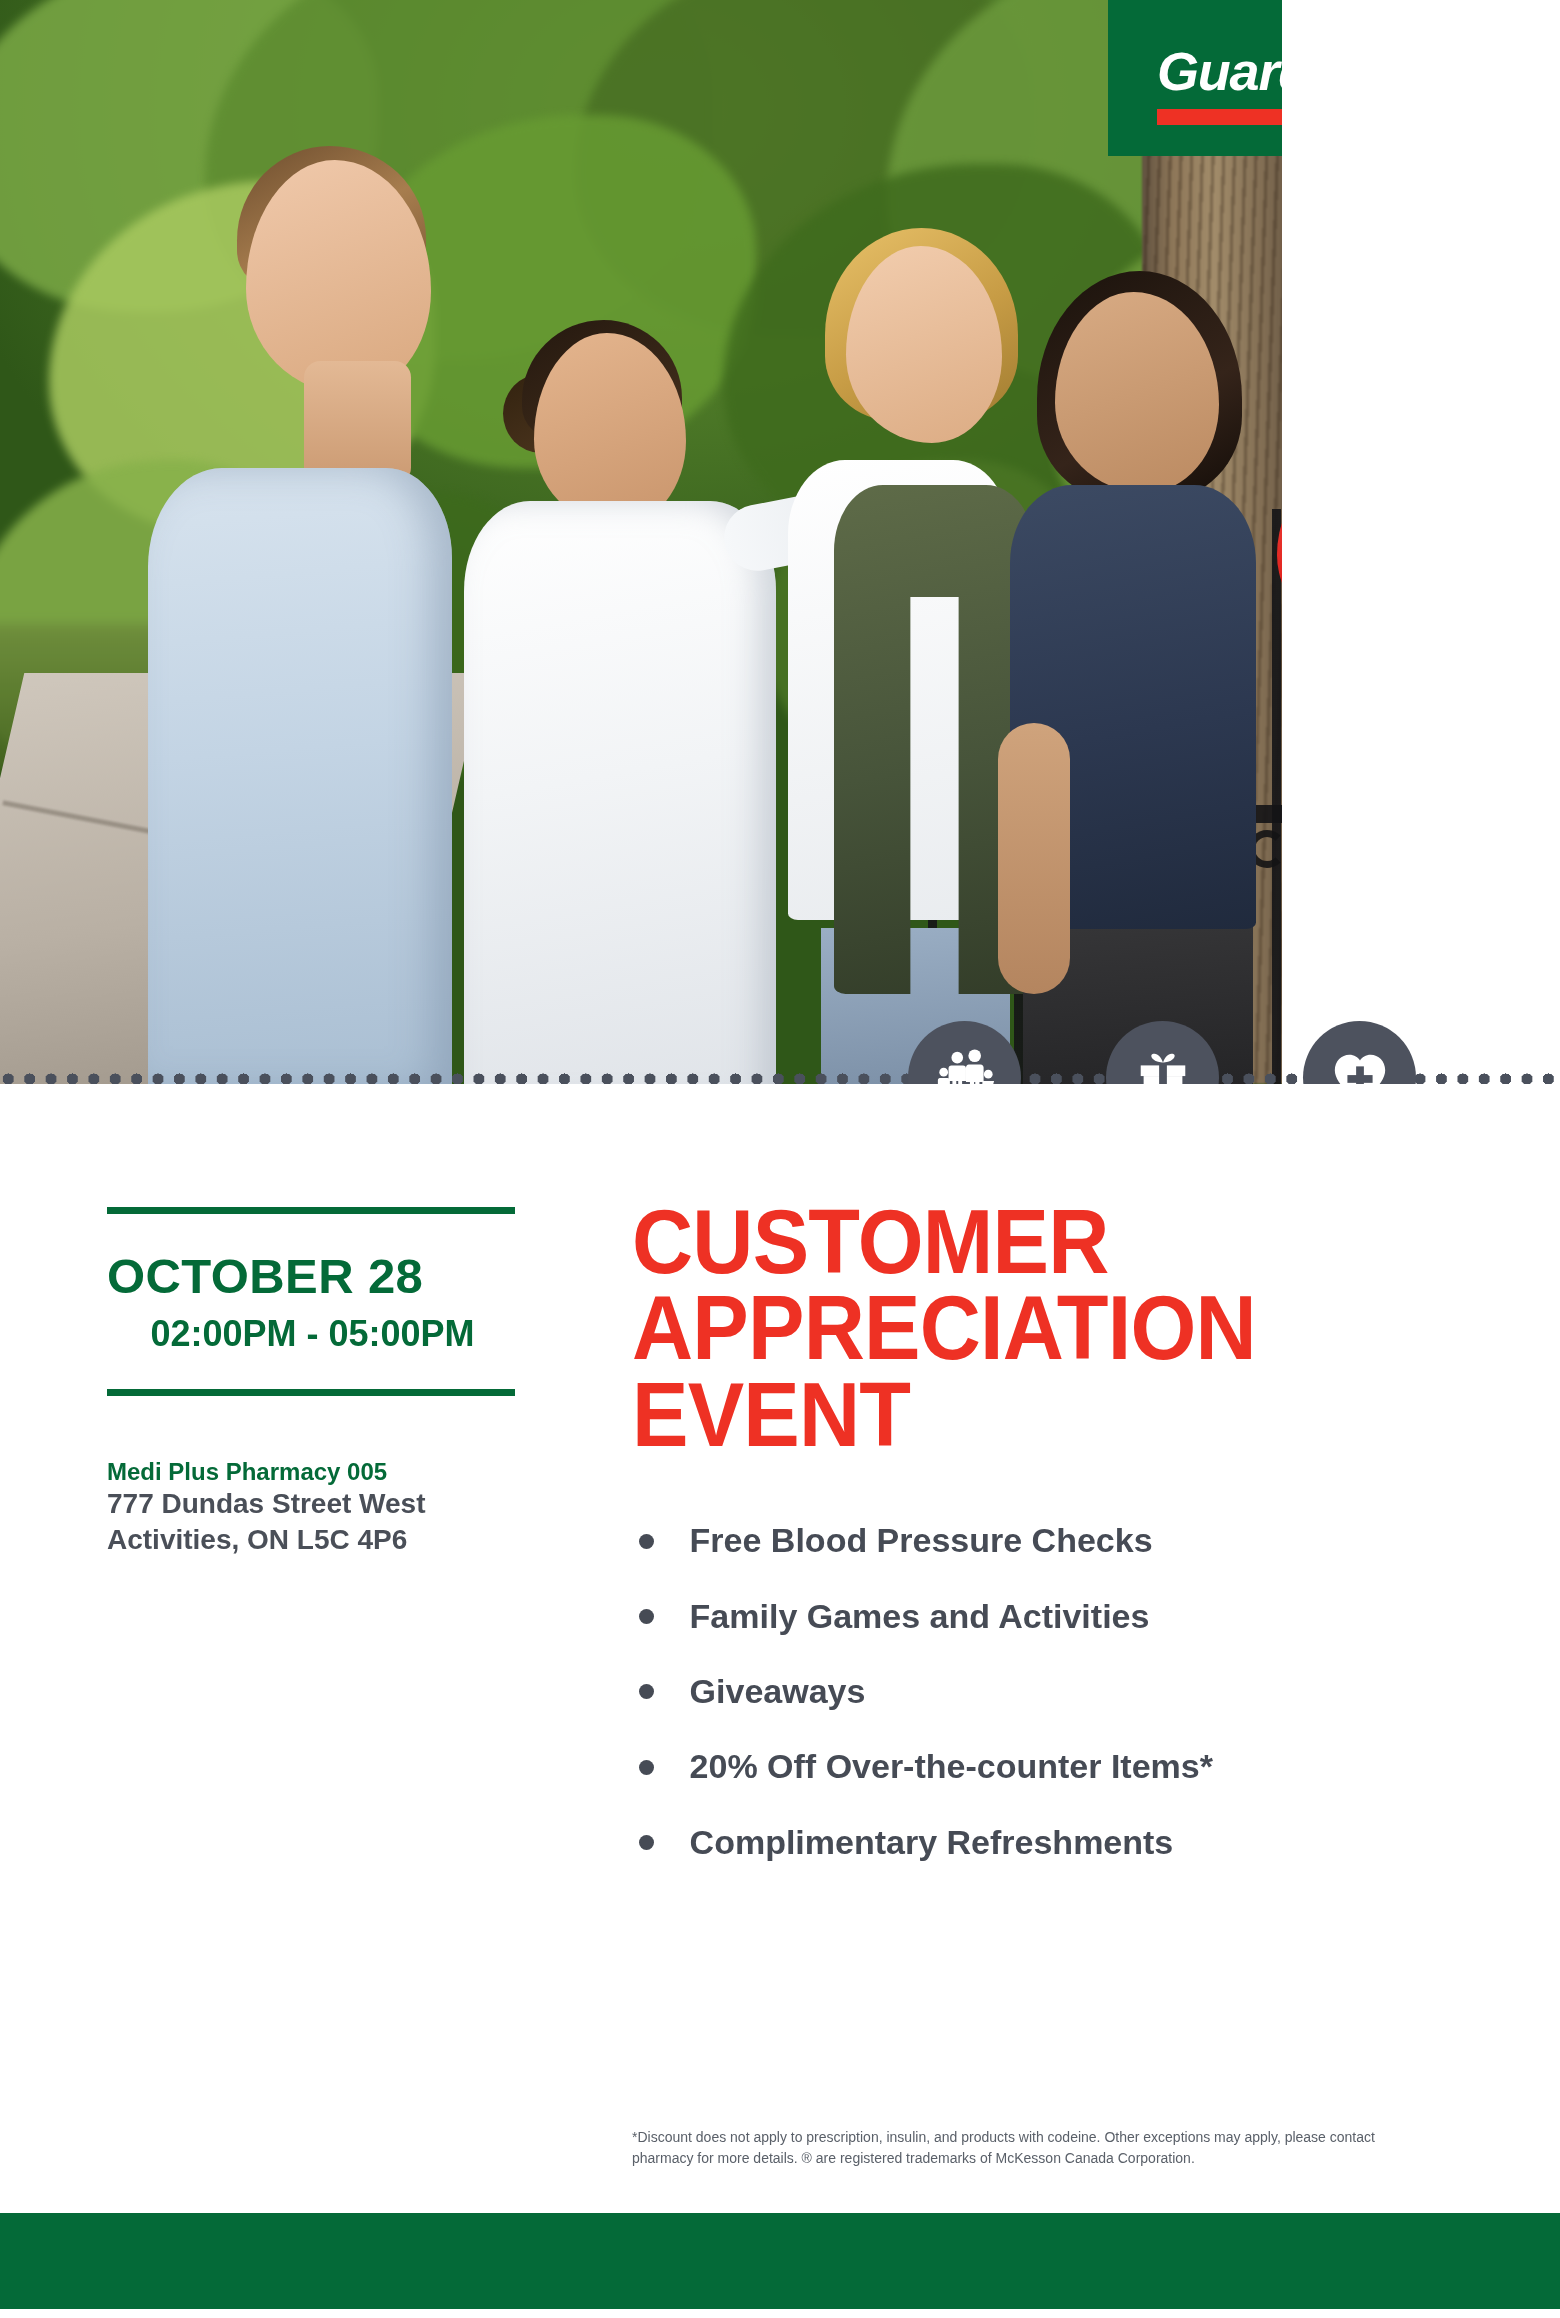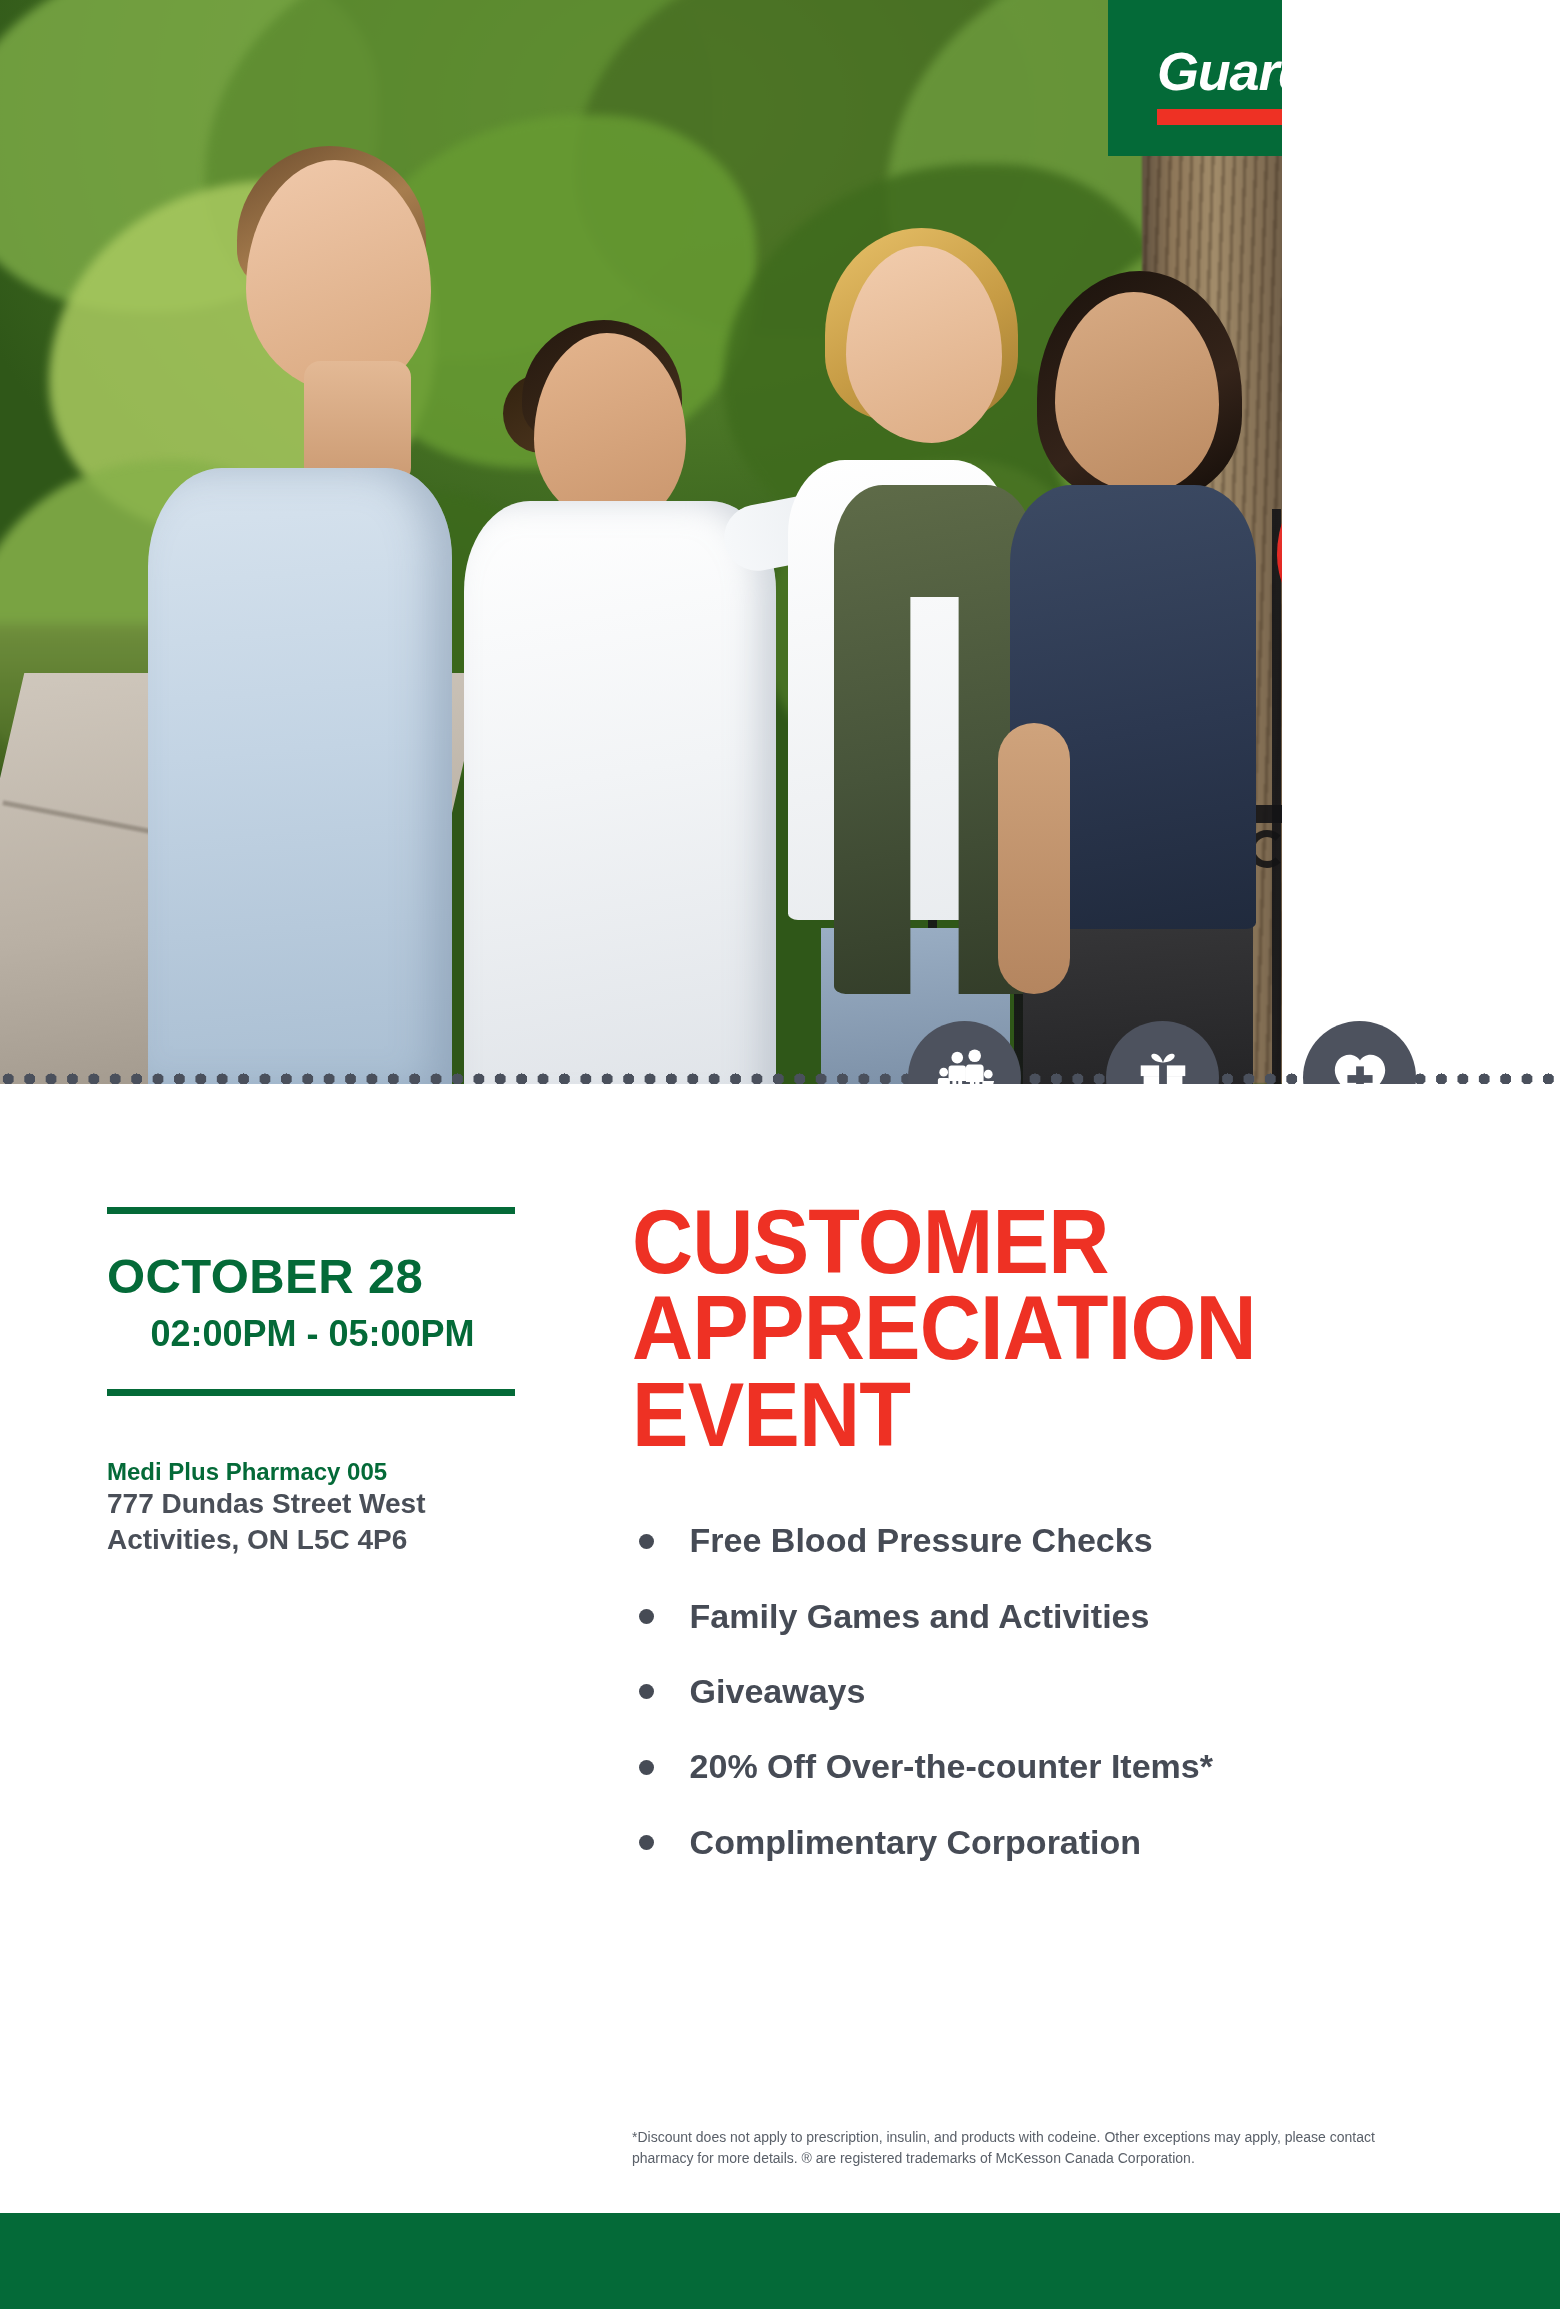--- a/index.html
+++ b/index.html
@@ -409,21 +409,21 @@
       <li>
         <span class="bullet-dot"></span>
         <span class="bt">Giveaways</span>
       </li>
       <li>
         <span class="bullet-dot"></span>
         <span class="bt">20% Off Over-the-counter Items*</span>
       </li>
       <li>
         <span class="bullet-dot"></span>
-        <span class="bt">Complimentary Corporation</span>
+        <span class="bt">Complimentary Refreshments</span>
       </li>
     </ul>
   </div>
 
   <div class="disclaimer">*Discount does not apply to prescription, insulin, and products with codeine. Other exceptions may apply, please contact pharmacy for more details. ® are registered trademarks of McKesson Canada Corporation.</div>
 </div>
 
 <div class="footer-bar"></div>
 
 

